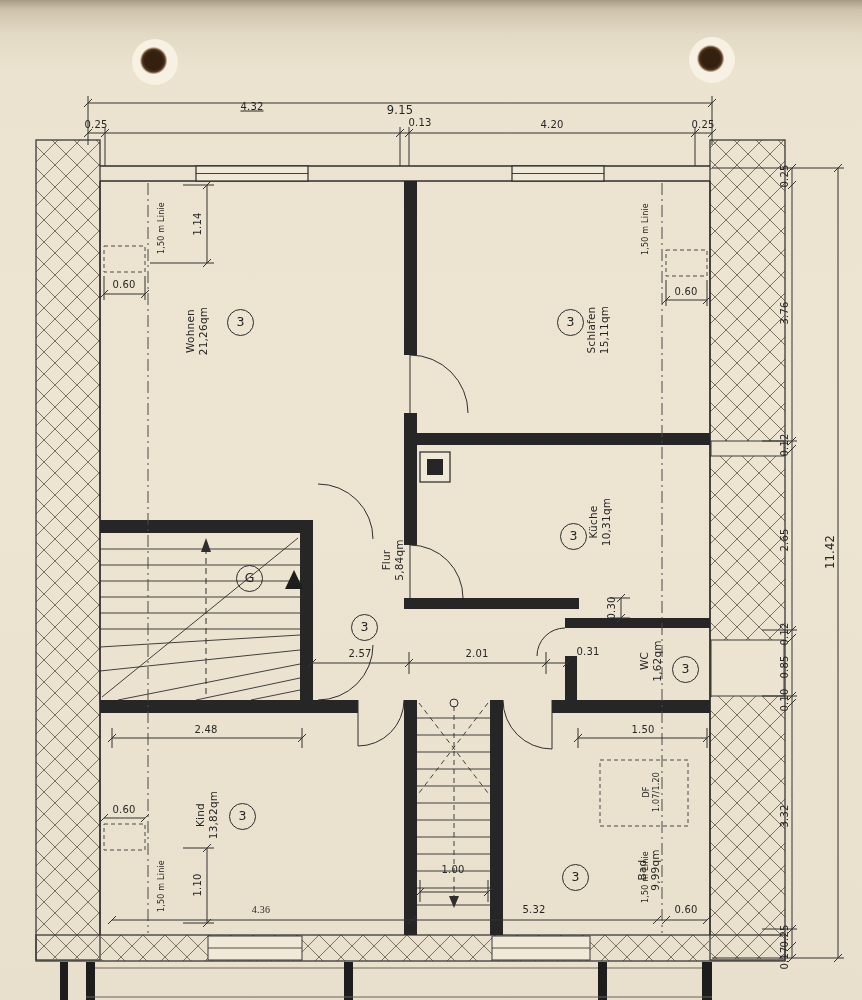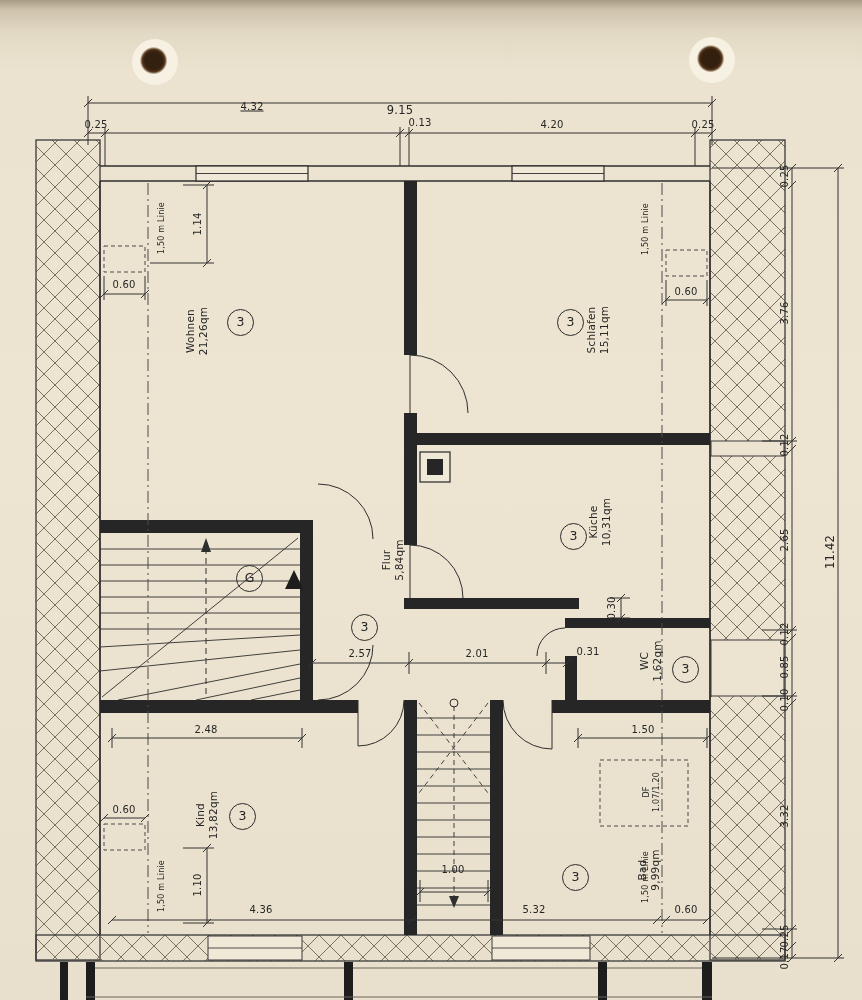--- a/index.html
+++ b/index.html
@@ -374,15 +374,15 @@
 
 <div class="lbl" style="left:206px;top:729px;">2.48</div>
 <div class="lbl" style="left:643px;top:729px;">1.50</div>
 
 <div class="lbl" style="left:124px;top:809px;">0.60</div>
 <div class="lbl v small" style="left:162px;top:886px;">1,50 m Linie</div>
 <div class="lbl v" style="left:197px;top:885px;">1.10</div>
 <div class="lbl" style="left:453px;top:869px;">1.00</div>
 <div class="lbl v small" style="left:646px;top:877px;">1,50 m Linie</div>
 
-<div class="lbl" style="left:261px;top:909px;">4.36</div>
+<div class="lbl" style="left:261px;top:909px;font-family:Liberation Serif, serif;">4.36</div>
 <div class="lbl" style="left:534px;top:909px;">5.32</div>
 <div class="lbl" style="left:686px;top:909px;">0.60</div>
 
 </body></html>

